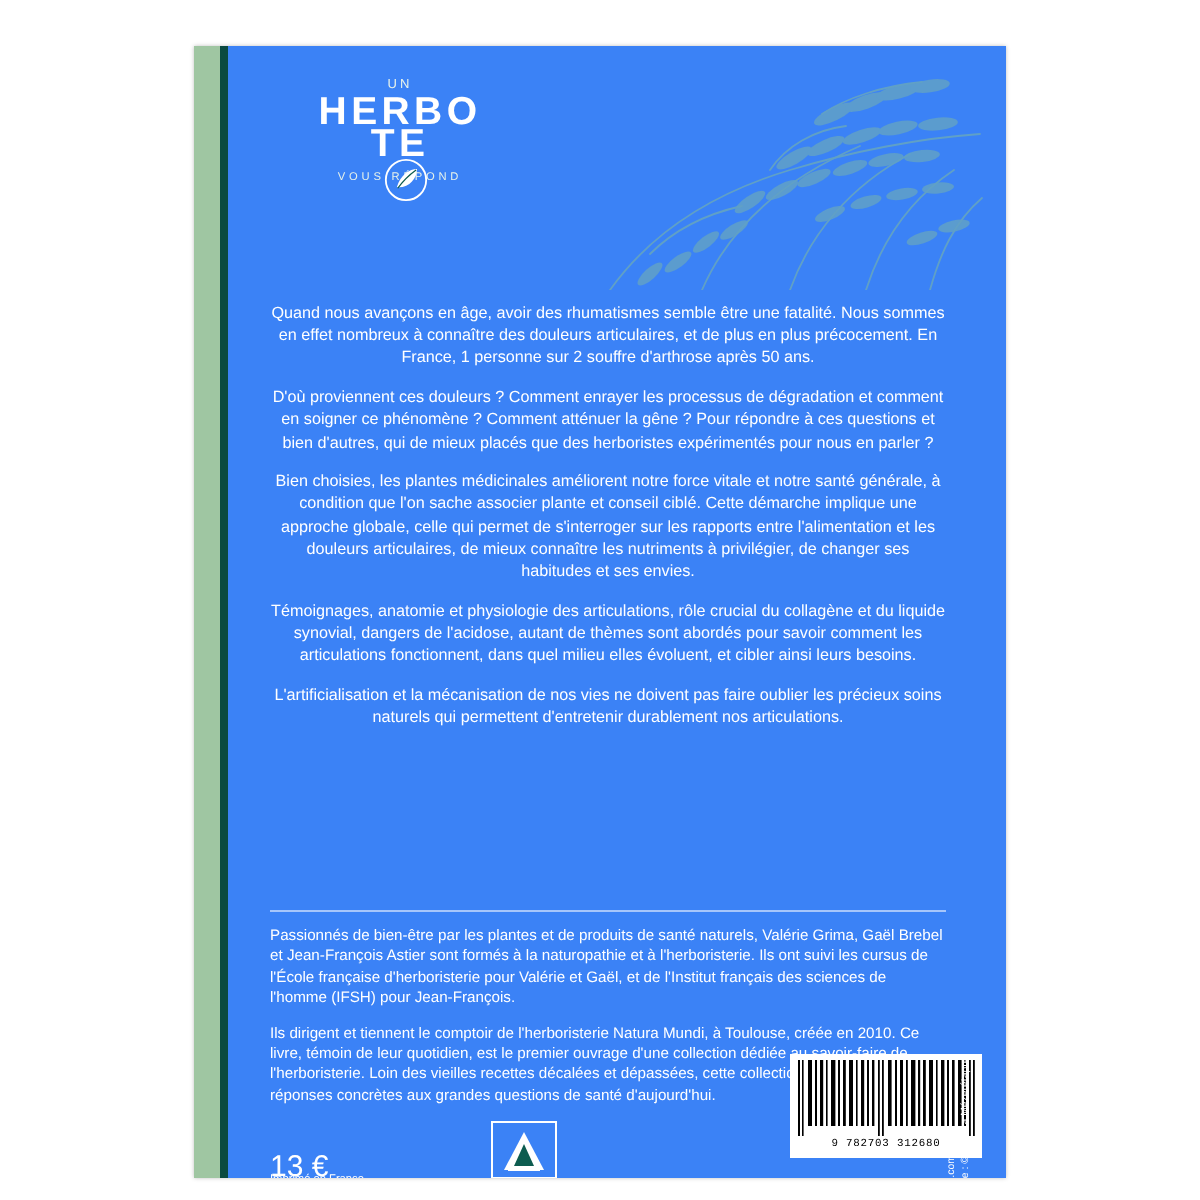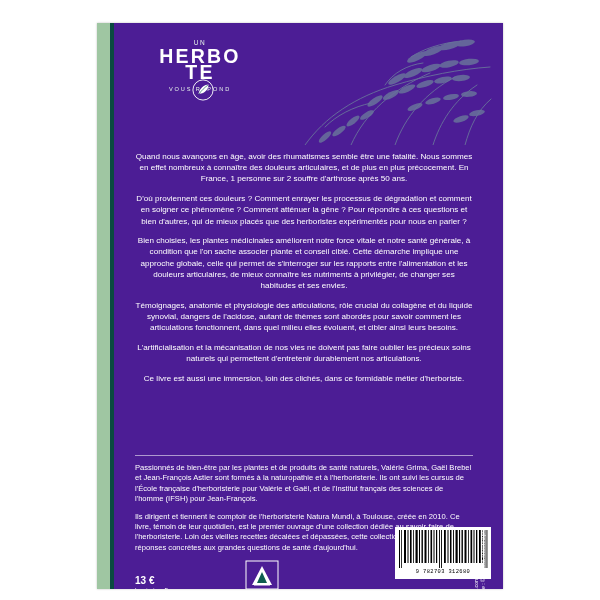--- a/index.html
+++ b/index.html
@@ -14,21 +14,21 @@
     overflow: hidden;
   }
 
   
   .cover {
     position: absolute;
     left: 97px;
     top: 23px;
     width: 406px;
     height: 566px;
-    background: #4c1d95;
+    background: #3b82f6;
     box-shadow: 0 0 2px rgba(0,0,0,0.25);
     overflow: hidden;
   }
   
   .spine {
     position: absolute;
     left: 0;
     top: 0;
     width: 13px;
     height: 100%;
@@ -133,22 +133,22 @@
   .authors p {
     margin: 0 0 7px 0;
   }
 
   
   .price {
     position: absolute;
     left: 38px;
     top: 552px;
     color: #ffffff;
-    font-size: 10px;
-    font-weight: bold;
+    font-size: 15px;
+    font-weight: normal;
   }
   .printed {
     position: absolute;
     left: 38px;
     top: 564px;
     color: #ffffff;
     font-size: 5.6px;
   }
   .publisher {
     position: absolute;
@@ -266,21 +266,20 @@
       </g>
     </svg>
   </div>
 
   <div class="body-text">
     <p>Quand nous avançons en âge, avoir des rhumatismes semble être une fatalité. Nous sommes en effet nombreux à connaître des douleurs articulaires, et de plus en plus précocement. En France, 1 personne sur 2 souffre d'arthrose après 50 ans.</p>
     <p>D'où proviennent ces douleurs ? Comment enrayer les processus de dégradation et comment en soigner ce phénomène ? Comment atténuer la gêne ? Pour répondre à ces questions et bien d'autres, qui de mieux placés que des herboristes expérimentés pour nous en parler ?</p>
     <p>Bien choisies, les plantes médicinales améliorent notre force vitale et notre santé générale, à condition que l'on sache associer plante et conseil ciblé. Cette démarche implique une approche globale, celle qui permet de s'interroger sur les rapports entre l'alimentation et les douleurs articulaires, de mieux connaître les nutriments à privilégier, de changer ses habitudes et ses envies.</p>
     <p>Témoignages, anatomie et physiologie des articulations, rôle crucial du collagène et du liquide synovial, dangers de l'acidose, autant de thèmes sont abordés pour savoir comment les articulations fonctionnent, dans quel milieu elles évoluent, et cibler ainsi leurs besoins.</p>
     <p>L'artificialisation et la mécanisation de nos vies ne doivent pas faire oublier les précieux soins naturels qui permettent d'entretenir durablement nos articulations.</p>
-    <p>Ce livre est aussi une immersion, loin des clichés, dans ce formidable métier d'herboriste.</p>
   </div>
 
   <div class="divider"></div>
 
   <div class="authors">
     <p>Passionnés de bien-être par les plantes et de produits de santé naturels, Valérie Grima, Gaël Brebel et Jean-François Astier sont formés à la naturopathie et à l'herboristerie. Ils ont suivi les cursus de l'École française d'herboristerie pour Valérie et Gaël, et de l'Institut français des sciences de l'homme (IFSH) pour Jean-François.</p>
     <p>Ils dirigent et tiennent le comptoir de l'herboristerie Natura Mundi, à Toulouse, créée en 2010. Ce livre, témoin de leur quotidien, est le premier ouvrage d'une collection dédiée au savoir-faire de l'herboristerie. Loin des vieilles recettes décalées et dépassées, cette collection entend apporter des réponses concrètes aux grandes questions de santé d'aujourd'hui.</p>
   </div>
 
   <div class="price">13 €</div>

